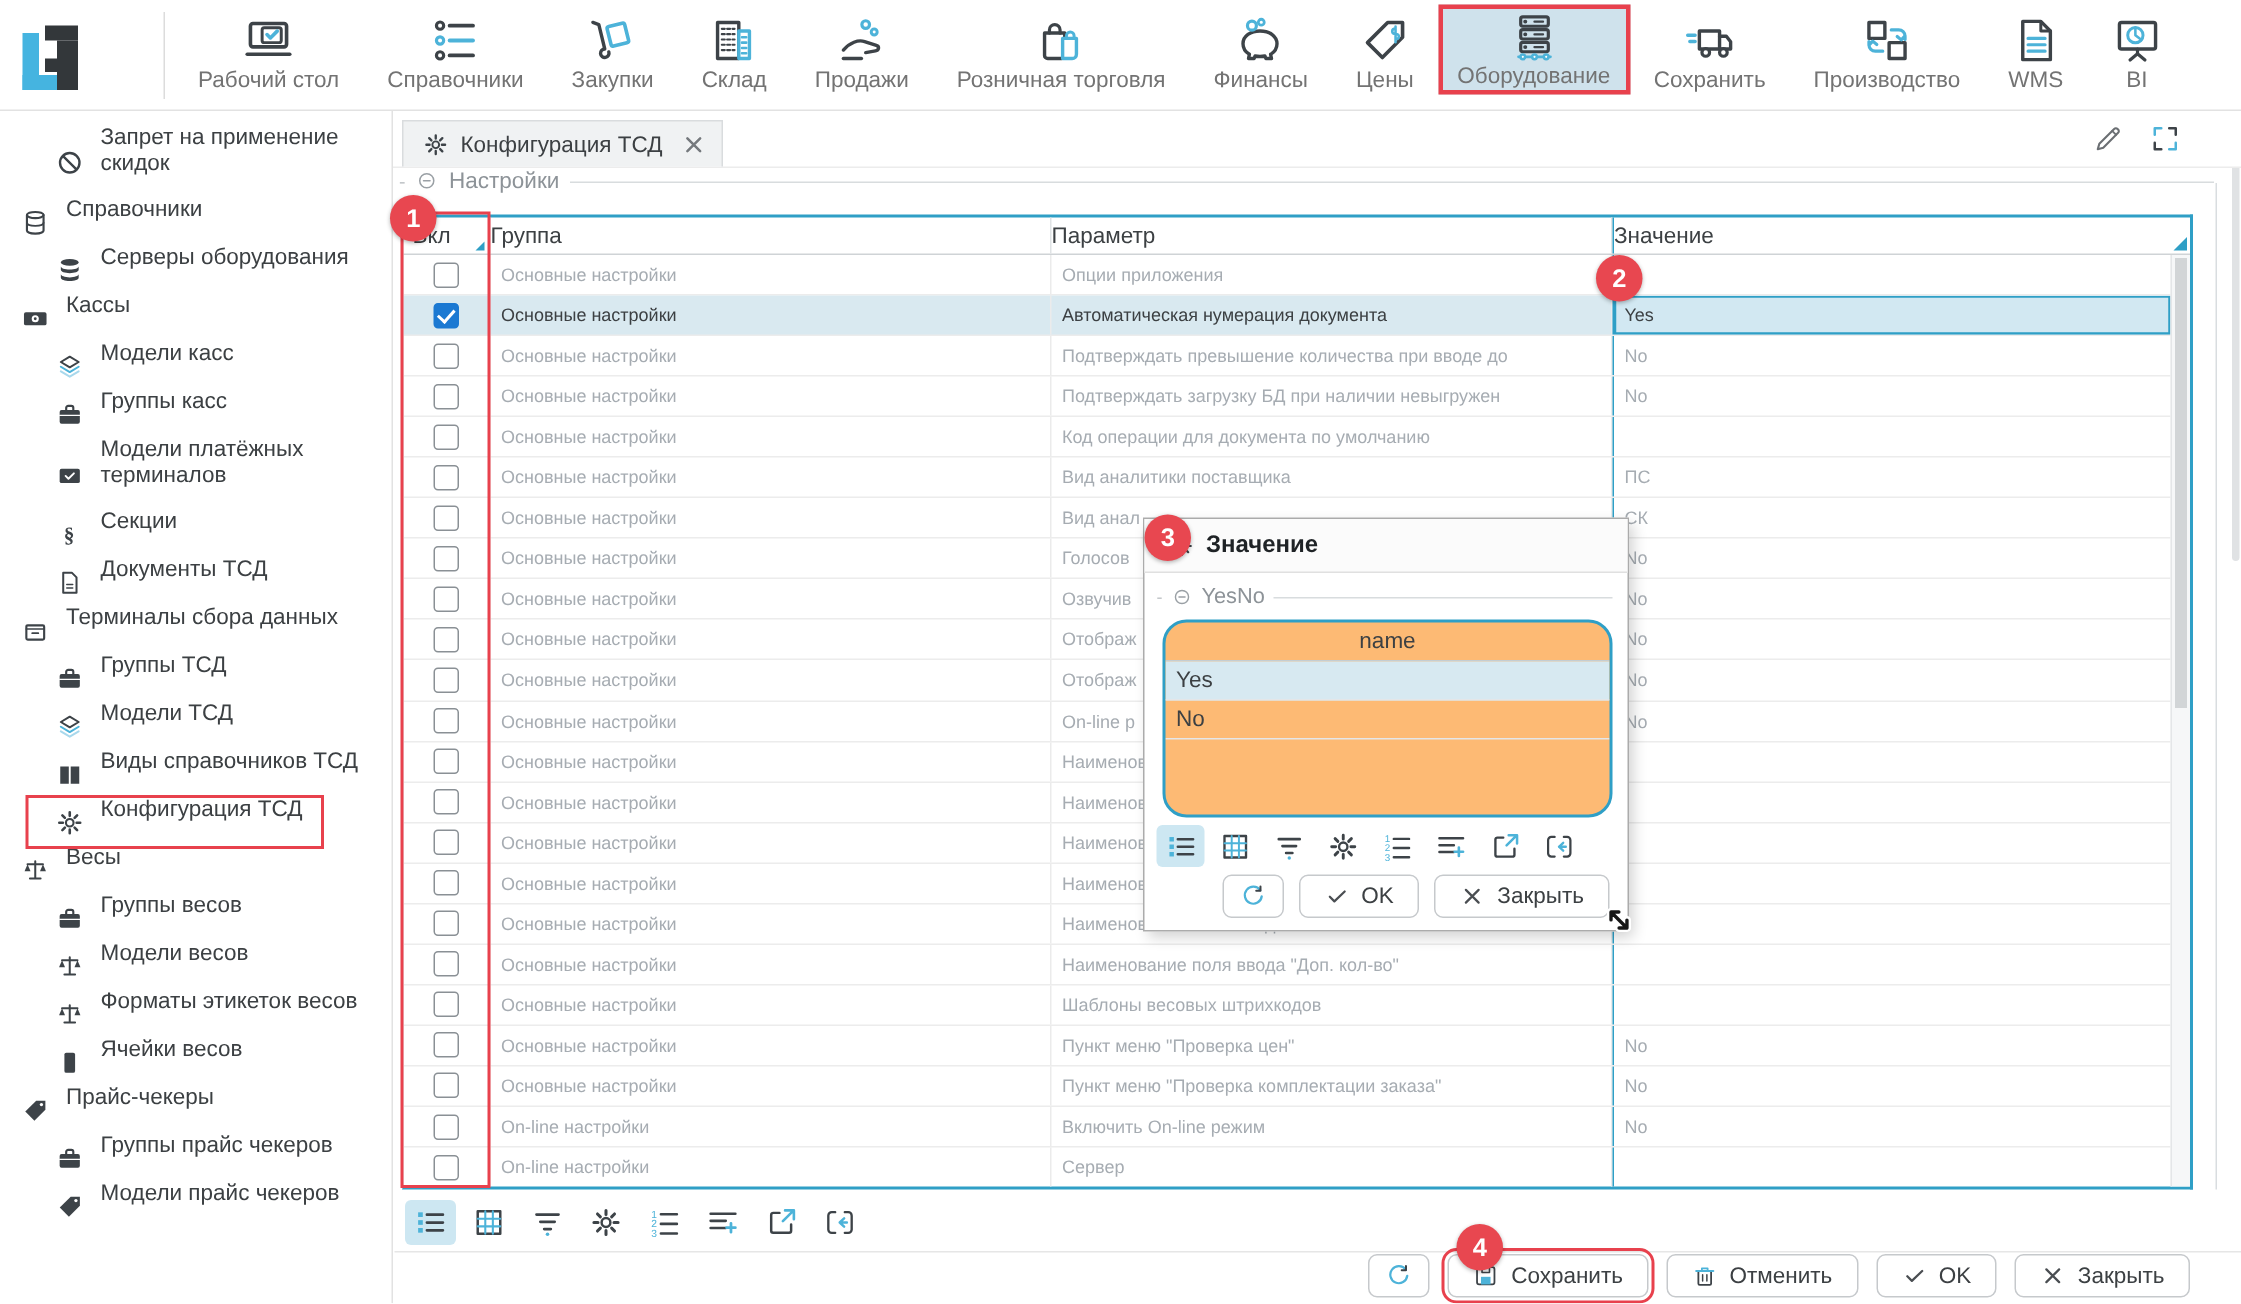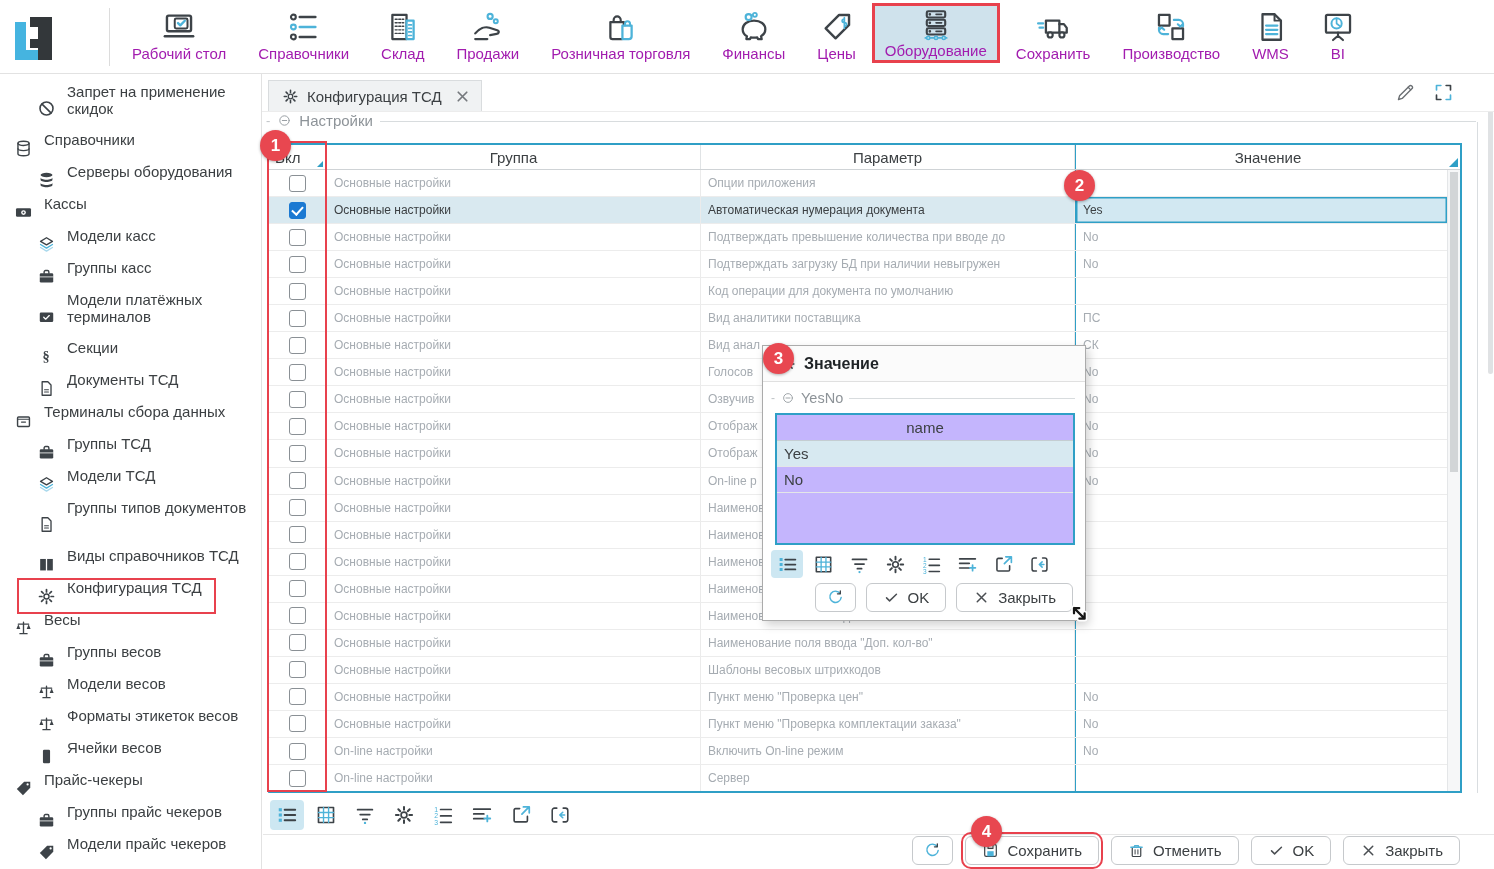--- a/index.html
+++ b/index.html
@@ -14,21 +14,21 @@
   .logo div{position:absolute}
   .lg-b1{left:5px;top:10px;width:11px;height:38px;background:#45b4e0}
   .lg-b2{left:5px;top:38px;width:23px;height:10px;background:#45b4e0}
   .lg-d1{left:20px;top:5px;width:22px;height:10px;background:#33373a}
   .lg-d2{left:28px;top:15px;width:14px;height:33px;background:#33373a}
   .lg-d3{left:20px;top:27px;width:10px;height:9px;background:#33373a}
   .topbar-sep{width:1px;height:58px;background:#dcdcdc;margin-left:53px}
   .tb-items{display:flex;align-items:flex-start;height:100%;padding-top:5px;margin-left:6px}
   .tb-item{display:flex;flex-direction:column;align-items:center;padding:4px 13px;cursor:pointer;border:3px solid transparent}
   .tb-item .icon svg{width:34px;height:34px}
-  .tb-label{font-size:15px;margin-top:1px;white-space:nowrap;color:#a21caf}
+  .tb-label{font-size:15px;margin-top:1px;white-space:nowrap;color:#737373}
   .tb-item.active{background:#cfe2ec;border:3px solid #e8414d;padding:1px 10px}
 
   
   .sidebar{position:absolute;left:0;top:74px;width:262px;height:795px;border-right:1px solid #e2e2e2;box-sizing:border-box;padding-top:10px;background:#fff;z-index:4}
   .sb-item{display:flex;gap:11px;padding:0 4px 0 14px;min-height:32px;font-size:15px;cursor:pointer;line-height:1.12}
   .sb-item.ind{padding-left:37px}
   .sb-item .icon{width:19px;flex:none}
   .sb-item .icon svg{width:19px;height:19px}
   .sb-item.two{min-height:48px}
   .sb-item.two .lbl{max-width:185px;display:inline-block}
@@ -49,21 +49,21 @@
   
   .group-row{position:absolute;left:266px;top:112px;right:18px;display:flex;align-items:center;gap:7px;font-size:15px;color:#8d9398;z-index:3}
   .group-row .dash{color:#c0c4c7;font-size:13px}
   .group-row .icon svg{width:15px;height:15px}
   .group-row .line{flex:1;height:1px;background:#d8dcde;margin-top:2px}
   .panel-right{position:absolute;left:1477px;top:122px;width:1px;height:671px;background:#d9dde0}
 
   
   .tbl{position:absolute;left:268px;top:143px;width:1194px;height:650px;border-top:2px solid #2f9fc6;border-bottom:2px solid #2f9fc6;border-right:2px solid #2f9fc6;border-left:1px solid #d3d9dd;box-sizing:border-box;background:#fff;z-index:2}
   .tbl-head{display:flex;height:25px;font-size:15px;color:#3c4043;border-bottom:1px solid #cfd3d6;box-sizing:border-box}
-  .th{display:flex;align-items:center;justify-content:center;position:relative;box-sizing:border-box;border-right:1px solid #e0e3e5;cursor:pointer}
+  .th{display:flex;align-items:center;justify-content:flex-start;position:relative;box-sizing:border-box;border-right:1px solid #e0e3e5;cursor:pointer}
   .th.c0{justify-content:flex-start;padding-left:6px}
   .th.c3{border-left:1.5px solid #2f9fc6;border-right:none}
   .sortmark{position:absolute;right:2px;bottom:2px;width:0;height:0;border-left:9px solid transparent;border-bottom:9px solid #2f9fc6}
   .sortmark.small{border-left-width:6px;border-bottom-width:6px;right:3px}
   .c0{width:58px}
   .c1{width:374px}
   .c2{width:374px}
   .c3{flex:1}
   .tbl-body{position:absolute;top:25px;left:0;right:13px;bottom:0;display:flex;flex-direction:column}
   .tr{display:flex;flex:1;min-height:0;border-bottom:1px solid #ececec;font-size:12px;color:#a6acb2;box-sizing:border-box;cursor:default}
@@ -95,21 +95,21 @@
   .btn.red{outline:2.5px solid #e8414d;outline-offset:2px}
 
   
   .popup{position:absolute;left:762px;top:345px;width:324px;height:276px;background:#fff;border:1px solid #ababab;box-shadow:3px 4px 9px rgba(0,0,0,.18);z-index:20;box-sizing:border-box}
   .popup-title{height:36px;display:flex;align-items:center;gap:8px;padding-left:17px;background:#fbfbfb;border-bottom:1px solid #e0e0e0;font-size:16px;font-weight:bold;color:#1f2326;box-sizing:border-box}
   .popup-title .icon svg{width:16px;height:16px}
   .popup-group{display:flex;align-items:center;gap:6px;font-size:14.5px;color:#8d9398;margin:8px 10px 0 8px}
   .popup-group .dash{color:#c0c4c7;font-size:12px}
   .popup-group .icon svg{width:14px;height:14px}
   .popup-group .line{flex:1;height:1px;background:#d8dcde}
-  .popup-tbl{margin:7px 10px 0 12px;height:128px;border:2px solid #2f9fc6;border-radius:0;overflow:hidden;font-size:15px;background:#c4b5fd}
+  .popup-tbl{margin:7px 10px 0 12px;height:128px;border:2px solid #2f9fc6;border-radius:16px;overflow:hidden;font-size:15px;background:#fdba74}
   .ptbl-head{height:25px;display:flex;align-items:center;justify-content:center;border-bottom:1px solid #c4cdd2;color:#3c4043;cursor:pointer}
   .prow{height:25px;display:flex;align-items:center;padding-left:7px;border-bottom:1px solid #e4e6e8;color:#3c4043;cursor:pointer}
   .prow.sel{background:#d7e9f1}
   .popup-toolbar{display:flex;gap:4px;align-items:center;padding:5px 0 0 8px}
   .popup-toolbar .tb-btn{width:32px;height:28px}
   .popup-toolbar .tb-btn svg{width:21px;height:21px}
   .popup-btns{display:flex;gap:10px;justify-content:flex-end;padding:5px 12px 0 0}
 
   .resize-cursor{position:absolute;left:1064px;top:598px;width:30px;height:30px;z-index:30;cursor:nwse-resize}
   .resize-cursor svg{width:30px;height:30px}
@@ -156,20 +156,29 @@
               <path d="M9 12h11" stroke="#4db3d9" stroke-width="1.8"></path>
               <circle cx="4.5" cy="19" r="1.7" stroke="#3d4348" stroke-width="1.5"></circle>
               <path d="M9 19h11" stroke="#3d4348" stroke-width="1.8"></path>
             </svg>
           </span>
           <div class="tb-label">Справочники</div>
         </div>
         <div class="tb-item">
           <span class="icon">
             <svg viewBox="0 0 24 24" fill="none" stroke-linecap="round" stroke-linejoin="round">
+              <path d="M3 3.5l2.8 1L8.6 16a2 2 0 1 0 1.9 1.4" stroke="#3d4348" stroke-width="1.6"></path>
+              <rect x="10.5" y="4.5" width="8.5" height="9.5" rx="1" transform="rotate(-14 14.7 9.2)" stroke="#4db3d9" stroke-width="1.7" fill="#fff"></rect>
+            </svg>
+          </span>
+          <div class="tb-label">Закупки</div>
+        </div>
+        <div class="tb-item">
+          <span class="icon">
+            <svg viewBox="0 0 24 24" fill="none" stroke-linecap="round" stroke-linejoin="round">
               <rect x="4.5" y="3.5" width="10" height="17" stroke="#3d4348" stroke-width="1.6" fill="#fff"></rect>
               <path d="M6.5 6.5h6M6.5 9h6M6.5 11.5h6M6.5 14h6M6.5 16.5h6" stroke="#3d4348" stroke-width="1" stroke-dasharray="1.4 1.1"></path>
               <rect x="14.5" y="7.5" width="5" height="13" stroke="#4db3d9" stroke-width="1.6" fill="#fff"></rect>
               <path d="M16 10.5h2M16 13h2M16 15.5h2M16 18h2" stroke="#4db3d9" stroke-width="1.2"></path>
             </svg>
           </span>
           <div class="tb-label">Склад</div>
         </div>
         <div class="tb-item">
           <span class="icon">
@@ -383,29 +392,20 @@
       </div>
       <div class="sb-item ind">
         <span class="icon">
           <svg viewBox="0 0 24 24" fill="none" stroke-linecap="round" stroke-linejoin="round">
             <path d="M12 3.5L19.5 8 12 12.5 4.5 8z" stroke="#3d4348" stroke-width="1.7" fill="#fff"></path>
             <path d="M4.5 12l7.5 4.5L19.5 12" stroke="#4db3d9" stroke-width="1.7"></path>
             <path d="M4.5 15.8l7.5 4.5 7.5-4.5" stroke="#a8d8ec" stroke-width="1.7"></path>
           </svg>
         </span>
         <span class="lbl">Модели ТСД</span>
-      </div>
-      <div class="sb-item ind two">
-        <span class="icon">
-          <svg viewBox="0 0 24 24" fill="none" stroke-linecap="round" stroke-linejoin="round">
-            <path d="M6.5 3.5h7.2l4 4V20.5H6.5z" stroke="#3d4348" stroke-width="1.7" fill="#fff"></path>
-            <path d="M9.5 13.5h5M9.5 16.5h5" stroke="#3d4348" stroke-width="1.3"></path>
-          </svg>
-        </span>
-        <span class="lbl">Группы типов документов</span>
       </div>
       <div class="sb-item ind">
         <span class="icon">
           <svg viewBox="0 0 24 24" fill="none" stroke-linecap="round" stroke-linejoin="round">
             <path d="M4 5h7.2v14.5H4z" fill="#3d4348"></path>
             <path d="M12.8 5H20v14.5h-7.2z" fill="#3d4348"></path>
           </svg>
         </span>
         <span class="lbl">Виды справочников ТСД</span>
       </div>

